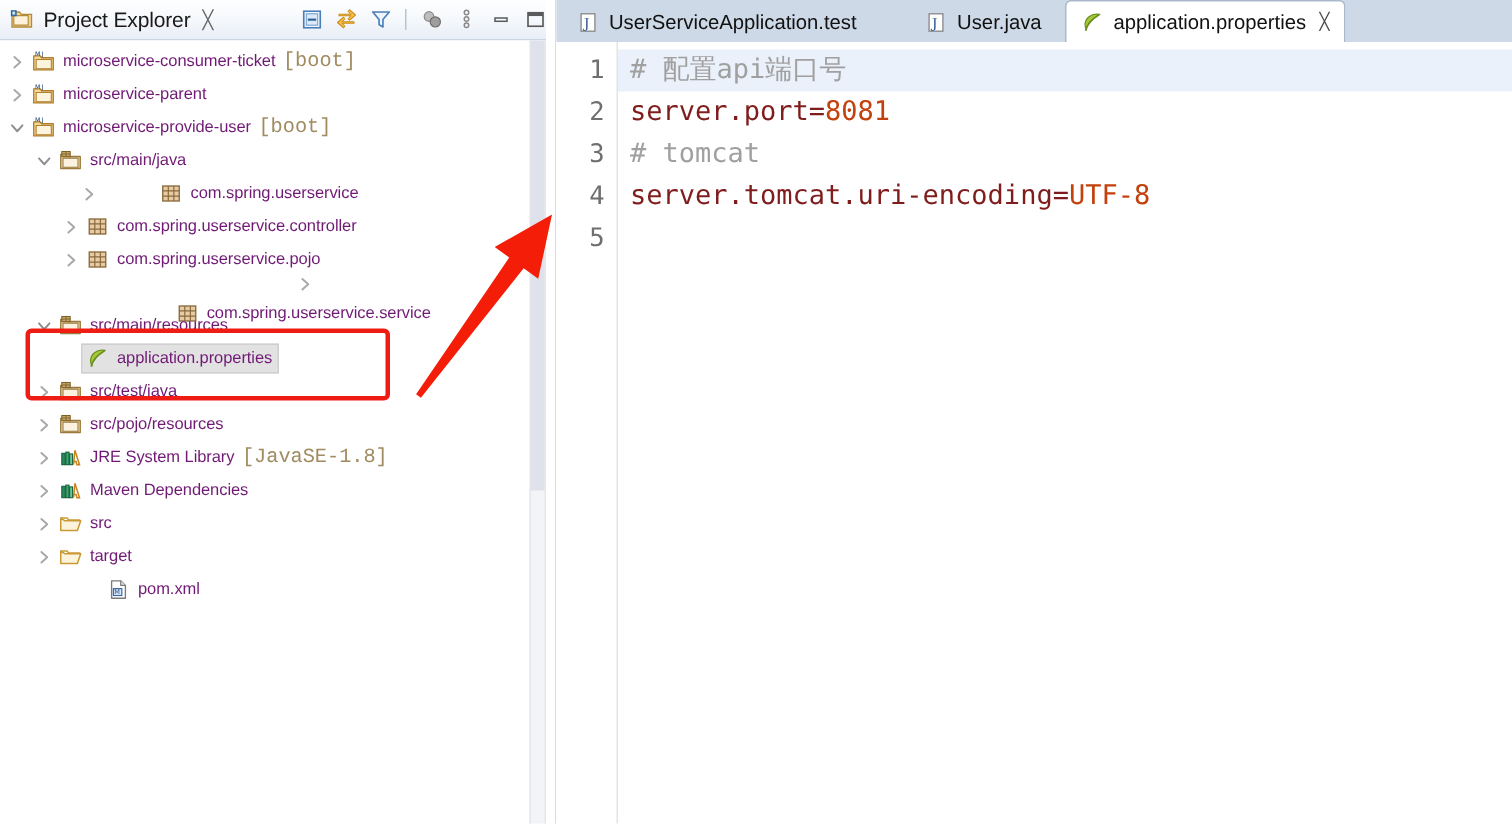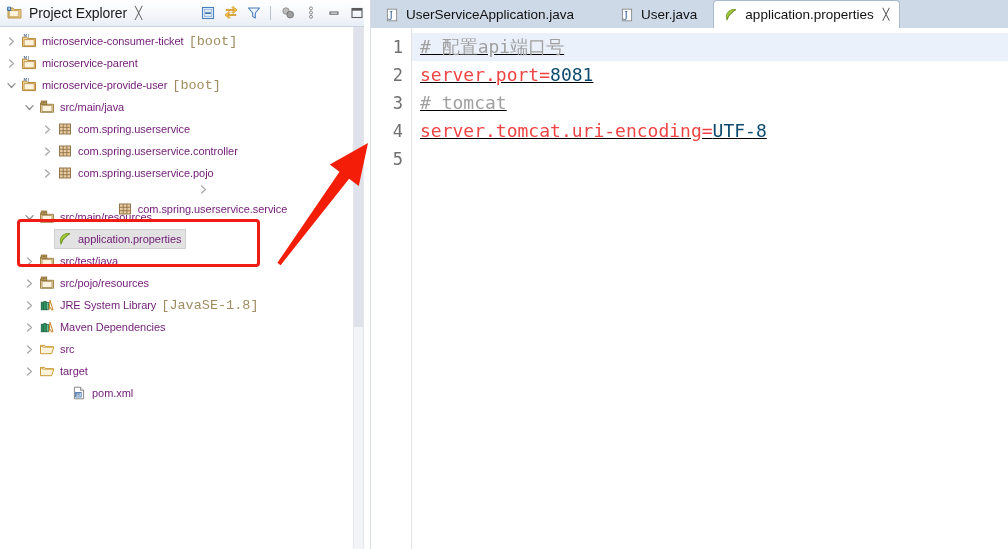--- a/index.html
+++ b/index.html
@@ -251,26 +251,25 @@
   }
   .codeline {
     height: 28px;
     line-height: 28px;
     font-family: "DejaVu Sans Mono", monospace;
     font-size: 18px;
     padding-left: 8px;
     white-space: pre;
     box-sizing: border-box;
     color: #000000;
-    text-decoration: underline;
   }
   .codeline.current { background: #eaf1fb; }
   .tok-comment { color: #a0a0a0; }
-  .tok-value   { color: #0c4a6e; margin-top: 12px; }
-  .tok-key     { color: #ef4444; }
+  .tok-value   { color: #c2410c; margin-top: 12px; }
+  .tok-key     { color: #7f1d1d; }
 
   
   #annot {
     position: absolute;
     inset: 0;
     pointer-events: none;
   }
   #highlight-box {
     position: absolute;
     left: 17px;
@@ -418,21 +417,21 @@
               <svg width="16" height="16" viewBox="0 0 16 16">
                 <path d="M1.5 4h4.1l1.1 1.3h7.8v8H1.5z" fill="#efdcb4" stroke="#9a7a3c" stroke-width="0.9" stroke-linejoin="round"></path>
                 <path d="M3 6.4h10v6.1H3z" fill="#fbf2e0" stroke="#9a7a3c" stroke-width="0.7"></path>
                 <rect x="2.2" y="2" width="5.6" height="3.4" fill="#c8a868" stroke="#7d6128" stroke-width="0.7"></rect>
                 <path d="M2.2 3.7h5.6M5 2v3.4" stroke="#7d6128" stroke-width="0.6"></path>
               </svg>
             </span>
             <span class="name">src/main/java</span>
           </span>
         </div>
-        <div class="row" style="padding-left: 40px;">
+        <div class="row" style="padding-left: 52px; gap: 37px;">
           <span class="twisty">
             <svg width="11" height="11" viewBox="0 0 11 11">
               <path d="M3.6 2L7.5 5.5 3.6 9" fill="none" stroke="#a8a8a8" stroke-width="1.3" stroke-linecap="round" stroke-linejoin="round"></path>
             </svg>
           </span>
           <span class="selbox">
             <span class="icon">
               <svg width="16" height="16" viewBox="0 0 16 16">
                 <rect x="2.5" y="3" width="11" height="10" fill="#e6cba4" stroke="#8a6a3c" stroke-width="0.9"></rect>
                 <path d="M2.5 6.3h11M2.5 9.7h11M6.2 3v10M9.9 3v10" stroke="#8a6a3c" stroke-width="0.8"></path>
@@ -650,21 +649,21 @@
 
   <div id="editor">
     <div id="tabstrip">
         <div class="etab inactive" style="margin-right: 26px;">
           <span class="icon">
             <svg width="16" height="16" viewBox="0 0 16 16">
               <rect x="3.4" y="2.2" width="9.2" height="11.6" fill="#ffffff" stroke="#8a8a8a" stroke-width="0.9"></rect>
               <text x="5.3" y="11.4" font-size="9" font-family="DejaVu Serif" fill="#1c4d86">J</text>
             </svg>
           </span>
-          <span>UserServiceApplication.java</span>
+          <span>UserServiceApplication.test</span>
         </div>
         <div class="etab inactive" style="margin-right: 6px;">
           <span class="icon">
             <svg width="16" height="16" viewBox="0 0 16 16">
               <rect x="3.4" y="2.2" width="9.2" height="11.6" fill="#ffffff" stroke="#8a8a8a" stroke-width="0.9"></rect>
               <text x="5.3" y="11.4" font-size="9" font-family="DejaVu Serif" fill="#1c4d86">J</text>
             </svg>
           </span>
           <span>User.java</span>
         </div>

